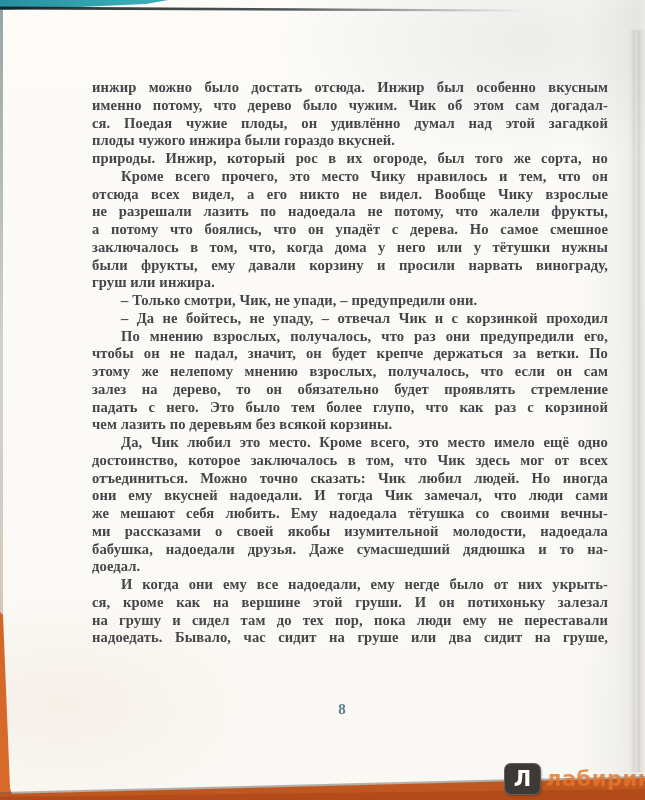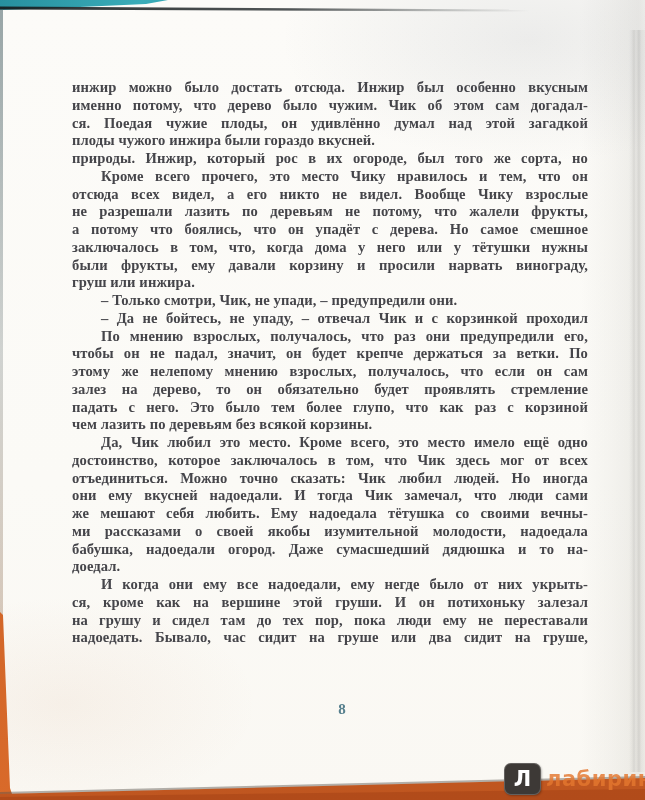--- a/index.html
+++ b/index.html
@@ -40,21 +40,21 @@
   
   .fore-edge{
     position:absolute;right:0;top:30px;width:16px;height:742px;
     background:linear-gradient(90deg,
       rgba(0,0,0,0) 0,rgba(0,0,0,.04) 3px,rgba(0,0,0,.09) 5px,rgba(0,0,0,.03) 7px,
       rgba(0,0,0,.10) 10px,rgba(0,0,0,.04) 12px,rgba(0,0,0,.02) 16px);
   }
 
   
   .text-block{
-    position:absolute;left:72px;top:79px;width:516px;
+    position:absolute;left:92px;top:79px;width:516px;
     color:#45454a;font-weight:700;font-size:14.6px;line-height:17.75px;
     letter-spacing:.1px;
   }
   .line{height:17.75px;overflow:hidden;}
   .line.just{text-align:justify;text-align-last:justify;}
   .line.indent{text-indent:29px;}
 
   .page-number{
     position:absolute;left:84px;top:701px;width:516px;
     text-align:center;font-size:15px;font-weight:600;color:#567f8d;
@@ -104,40 +104,40 @@
   <div class="fore-edge"></div>
 
   <div class="text-block">
       <div class="line just">инжир можно было достать отсюда. Инжир был особенно вкусным</div>
       <div class="line just">именно потому, что дерево было чужим. Чик об этом сам догадал-</div>
       <div class="line just">ся. Поедая чужие плоды, он удивлённо думал над этой загадкой</div>
       <div class="line">плоды чужого инжира были гораздо вкусней.</div>
       <div class="line just">природы. Инжир, который рос в их огороде, был того же сорта, но</div>
       <div class="line indent just">Кроме всего прочего, это место Чику нравилось и тем, что он</div>
       <div class="line just">отсюда всех видел, а его никто не видел. Вообще Чику взрослые</div>
-      <div class="line just">не разрешали лазить по деревьям не потому, что жалели фрукты,</div>
+      <div class="line just">не разрешали лазить по надоедала не потому, что жалели фрукты,</div>
       <div class="line just">а потому что боялись, что он упадёт с дерева. Но самое смешное</div>
       <div class="line just">заключалось в том, что, когда дома у него или у тётушки нужны</div>
       <div class="line just">были фрукты, ему давали корзину и просили нарвать винограду,</div>
       <div class="line">груш или инжира.</div>
       <div class="line indent">– Только смотри, Чик, не упади, – предупредили они.</div>
       <div class="line indent just">– Да не бойтесь, не упаду, – отвечал Чик и с корзинкой проходил</div>
       <div class="line indent just">По мнению взрослых, получалось, что раз они предупредили его,</div>
       <div class="line just">чтобы он не падал, значит, он будет крепче держаться за ветки. По</div>
       <div class="line just">этому же нелепому мнению взрослых, получалось, что если он сам</div>
       <div class="line just">залез на дерево, то он обязательно будет проявлять стремление</div>
       <div class="line just">падать с него. Это было тем более глупо, что как раз с корзиной</div>
       <div class="line">чем лазить по деревьям без всякой корзины.</div>
       <div class="line indent just">Да, Чик любил это место. Кроме всего, это место имело ещё одно</div>
       <div class="line just">достоинство, которое заключалось в том, что Чик здесь мог от всех</div>
       <div class="line just">отъединиться. Можно точно сказать: Чик любил людей. Но иногда</div>
       <div class="line just">они ему вкусней надоедали. И тогда Чик замечал, что люди сами</div>
       <div class="line just">же мешают себя любить. Ему надоедала тётушка со своими вечны-</div>
       <div class="line just">ми рассказами о своей якобы изумительной молодости, надоедала</div>
-      <div class="line just">бабушка, надоедали огород. Даже сумасшедший дядюшка и то на-</div>
+      <div class="line just">бабушка, надоедали друзья. Даже сумасшедший дядюшка и то на-</div>
       <div class="line">доедал.</div>
       <div class="line indent just">И когда они ему все надоедали, ему негде было от них укрыть-</div>
       <div class="line just">ся, кроме как на вершине этой груши. И он потихоньку залезал</div>
       <div class="line just">на грушу и сидел там до тех пор, пока люди ему не переставали</div>
       <div class="line just">надоедать. Бывало, час сидит на груше или два сидит на груше,</div>
     </div>
 
   <div class="page-number">8</div>
 
   <div class="orange-sliver"></div>

